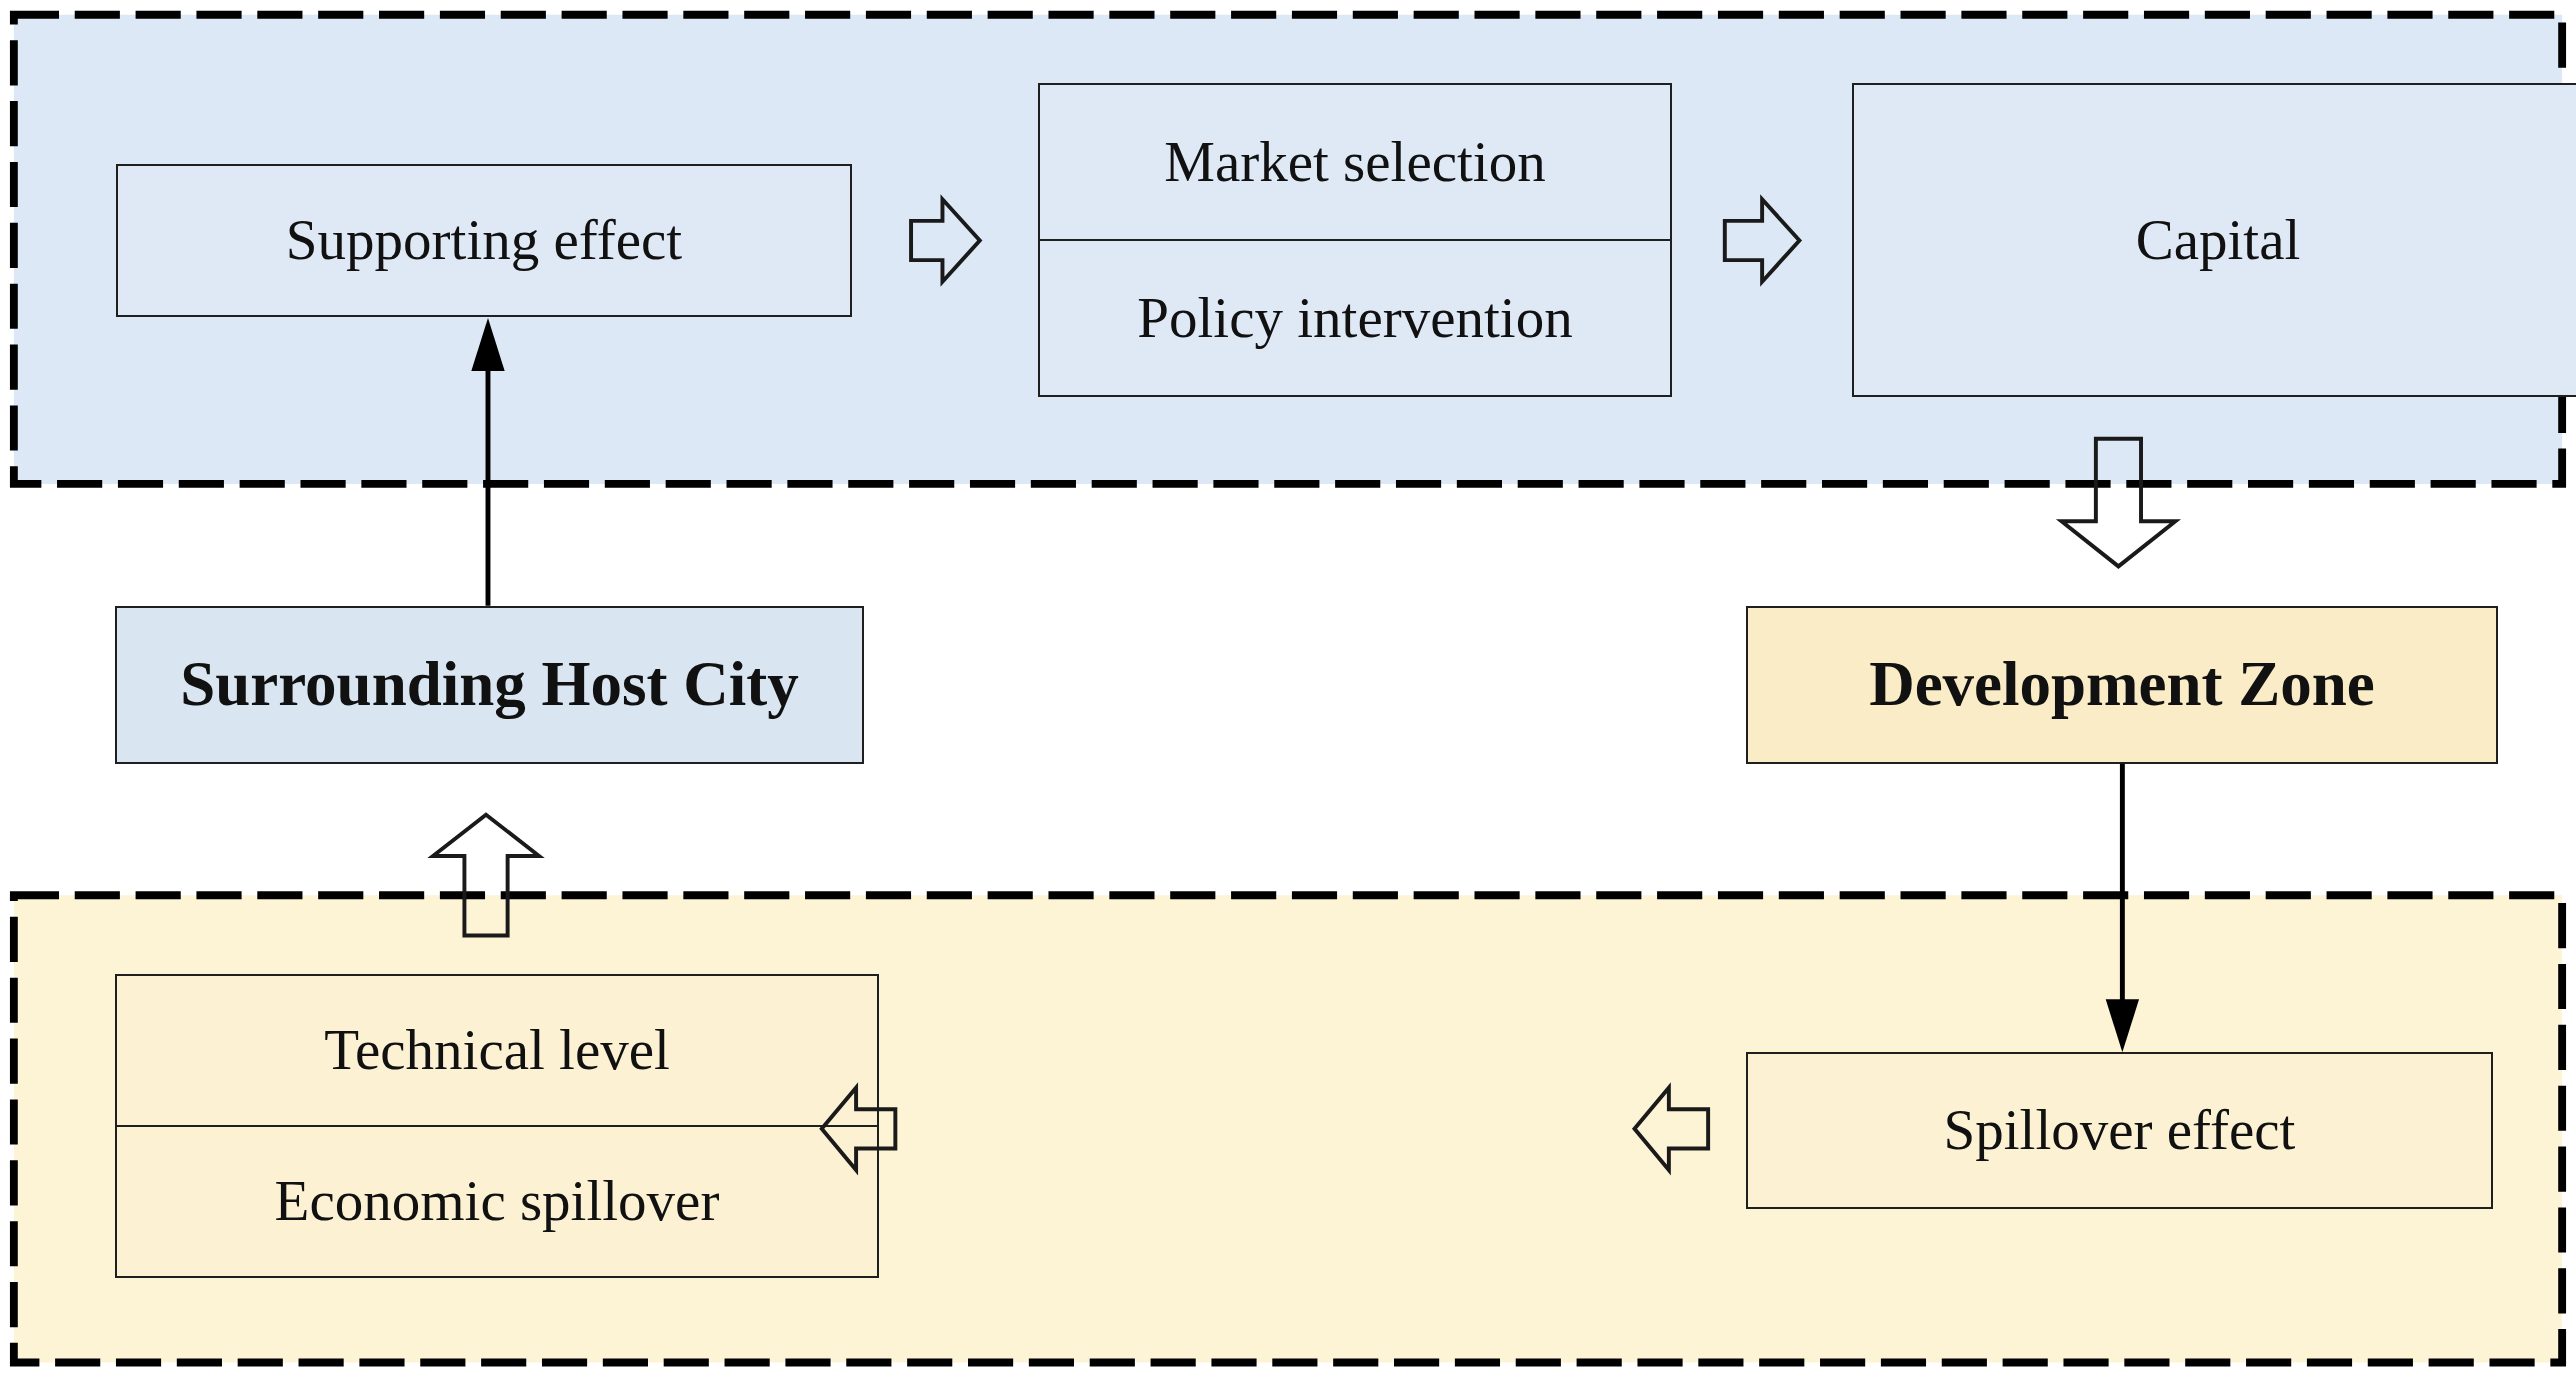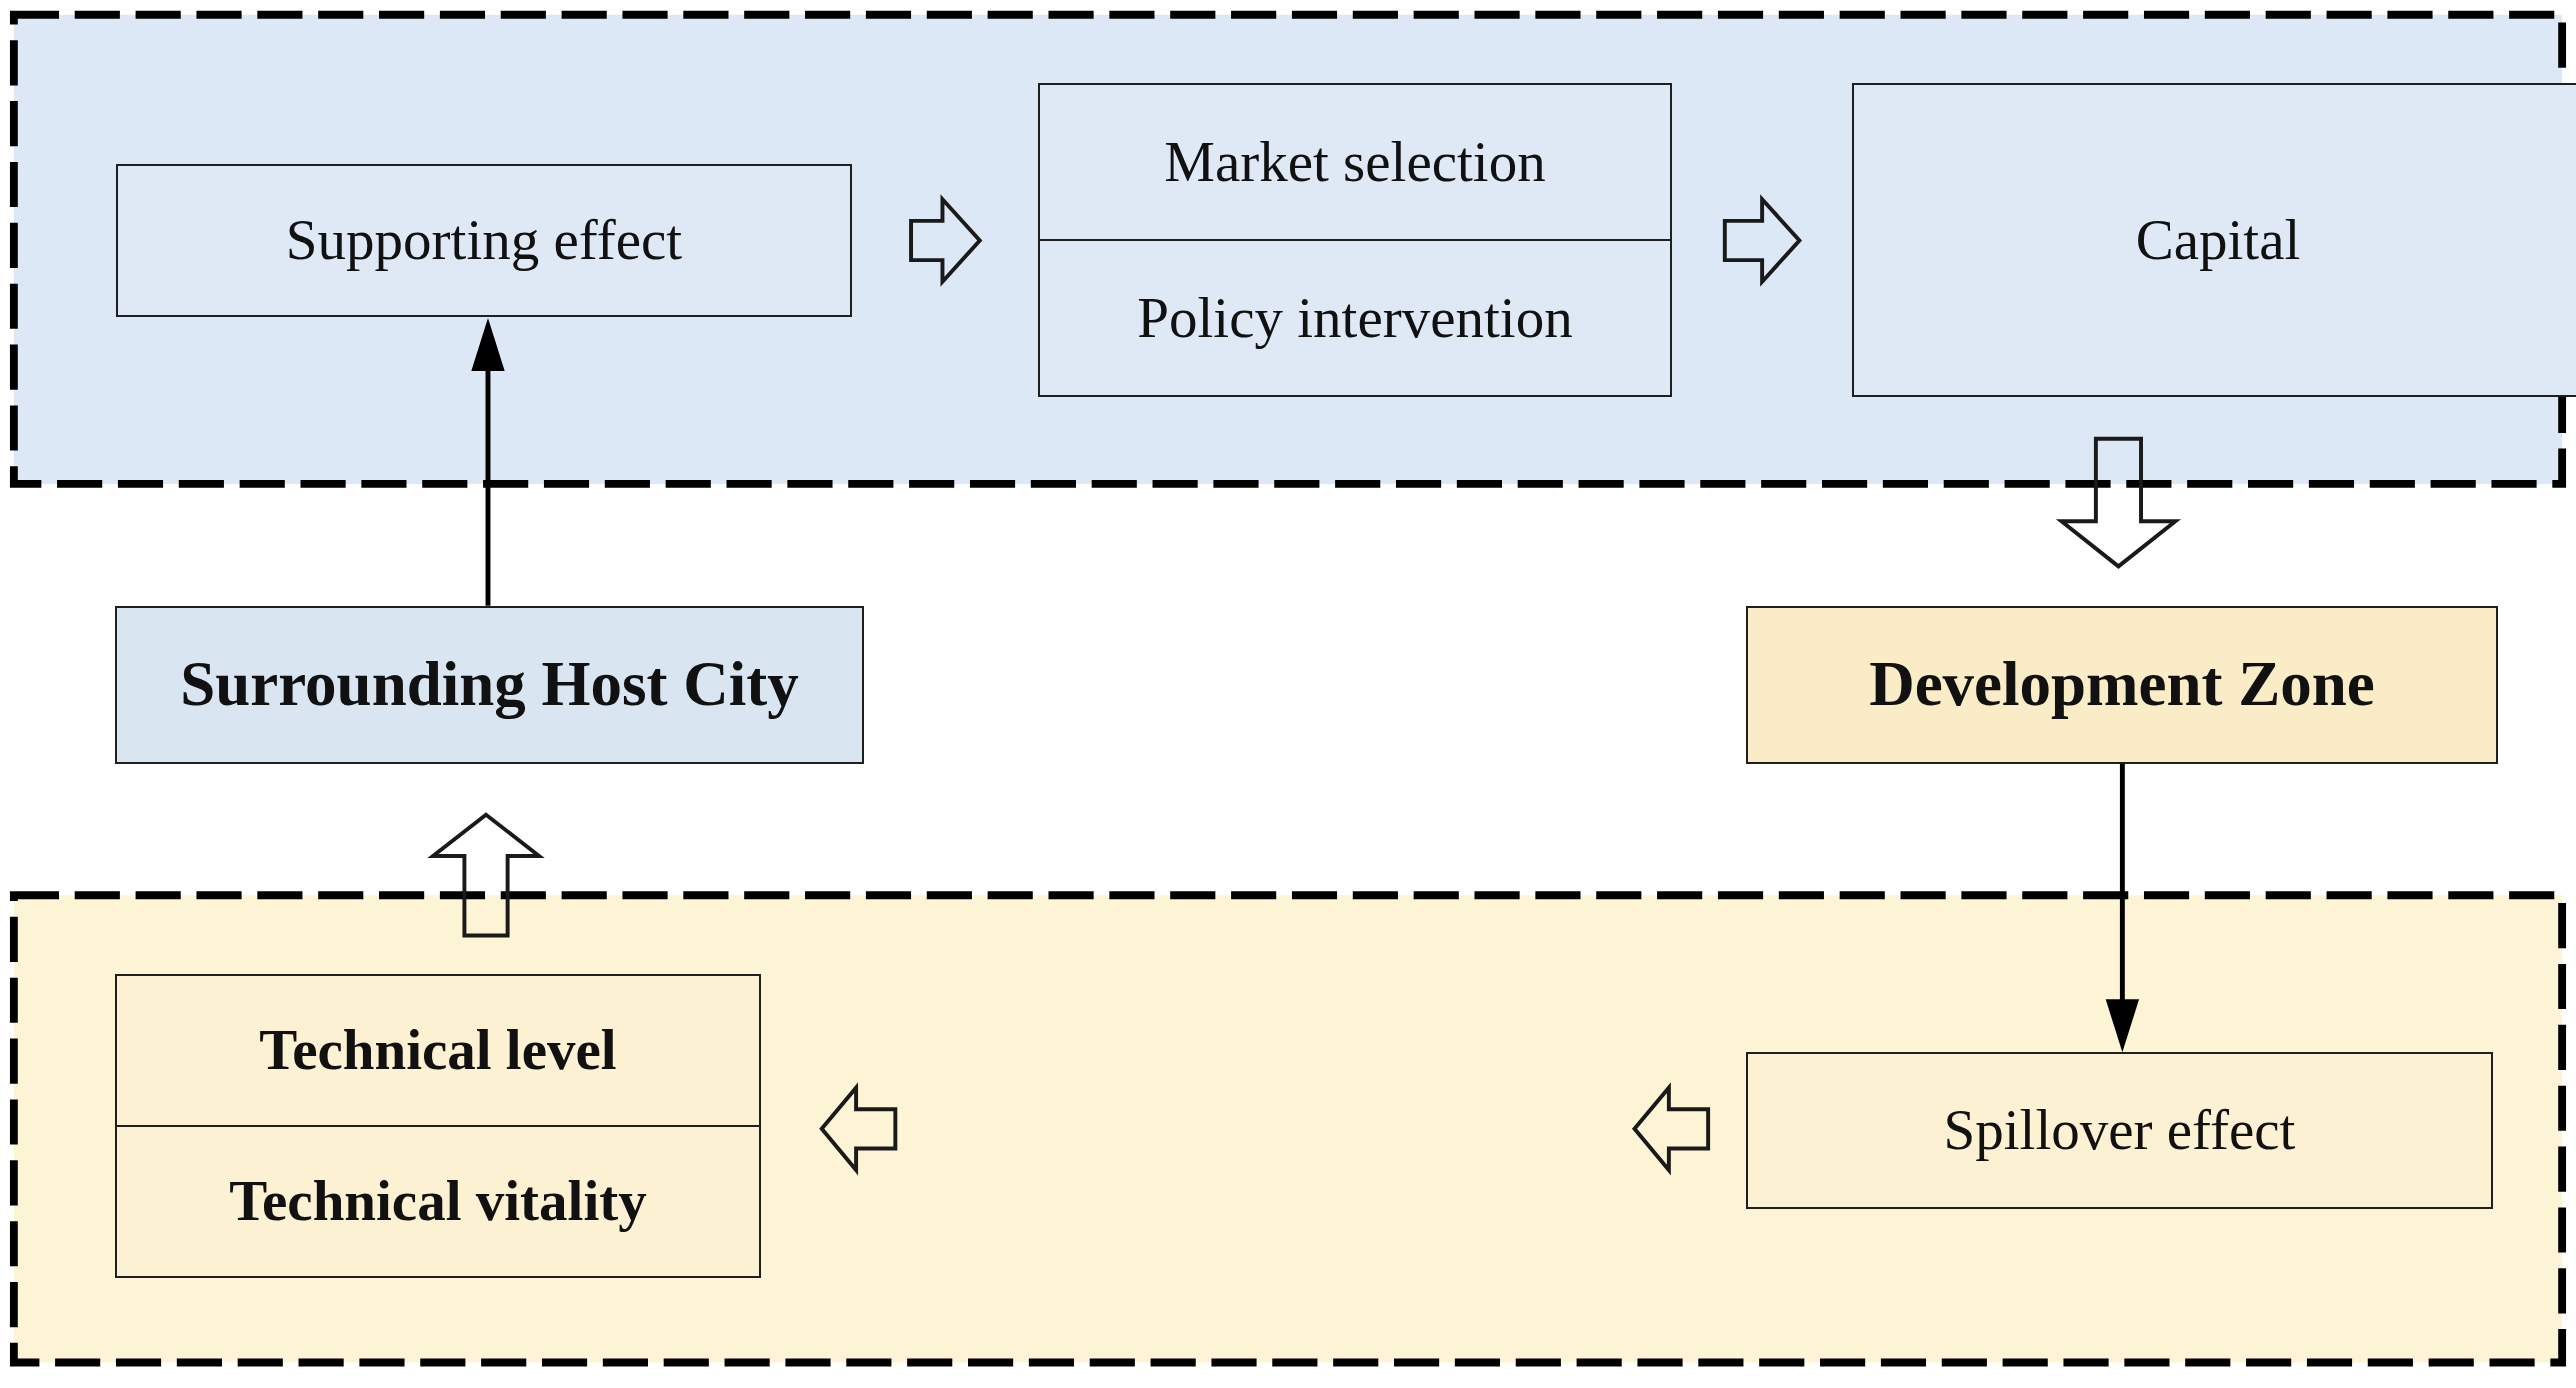--- a/index.html
+++ b/index.html
@@ -114,23 +114,23 @@
   </div>
 
   <div class="node host bold" style="left:115px; top:606px; width:749px; height:158px;">
     <span>Surrounding Host City</span>
   </div>
 
   <div class="node devzone bold" style="left:1746px; top:606px; width:752px; height:158px;">
     <span>Development Zone</span>
   </div>
 
-  <div class="node cream split" style="left:115px; top:974px; width:646px; height:304px;font-weight:bold;">
+  <div class="node cream split" style="left:115px; top:974px; width:764px; height:304px;">
     <div class="cell">Technical level</div>
-    <div class="cell">Technical vitality</div>
+    <div class="cell">Economic spillover</div>
   </div>
 
 
   <div class="node cream" style="left:1746px; top:1052px; width:747px; height:157px;">
     <span>Spillover effect</span>
   </div>
 
   <svg class="layer" viewBox="0 0 2624 1414" aria-hidden="true">
 
     <polygon class="block-arrow" points="928,225 960,225 960,203 998,245 960,287 960,265 928,265"></polygon>

